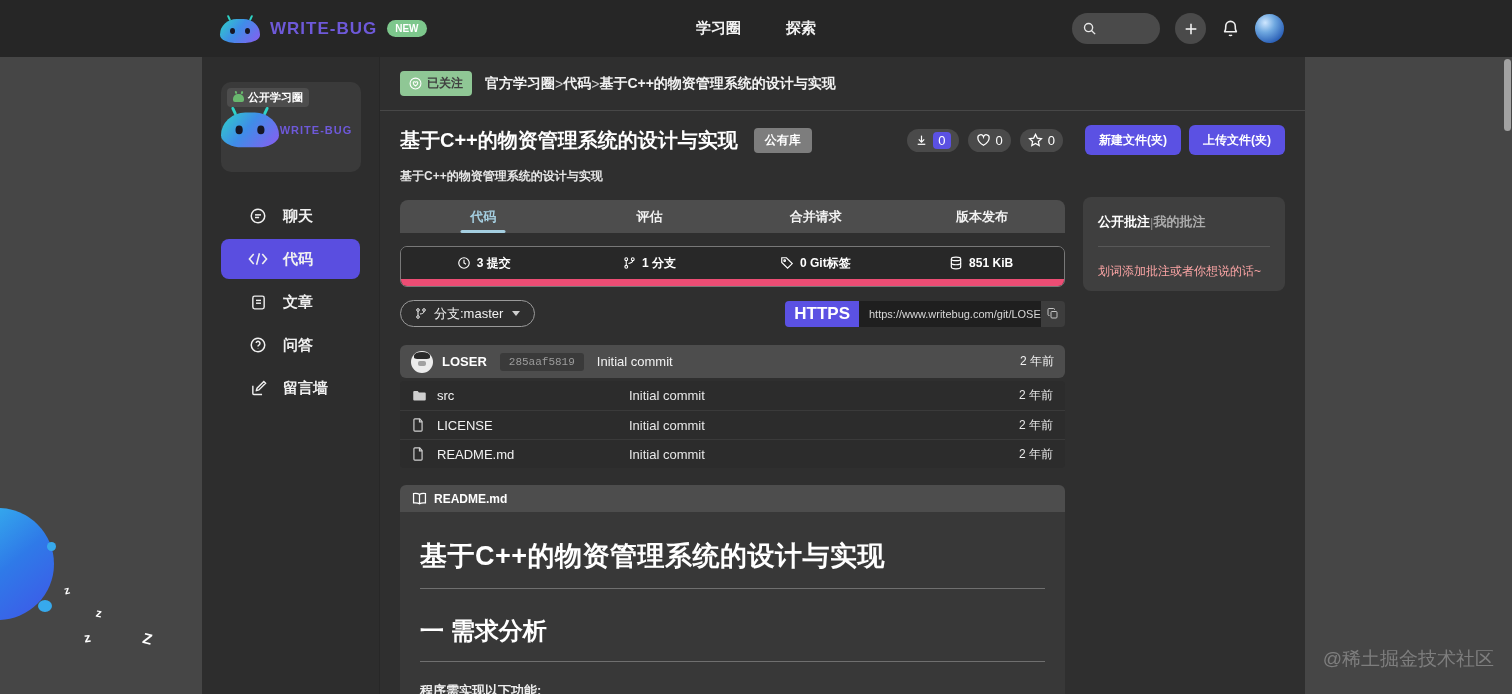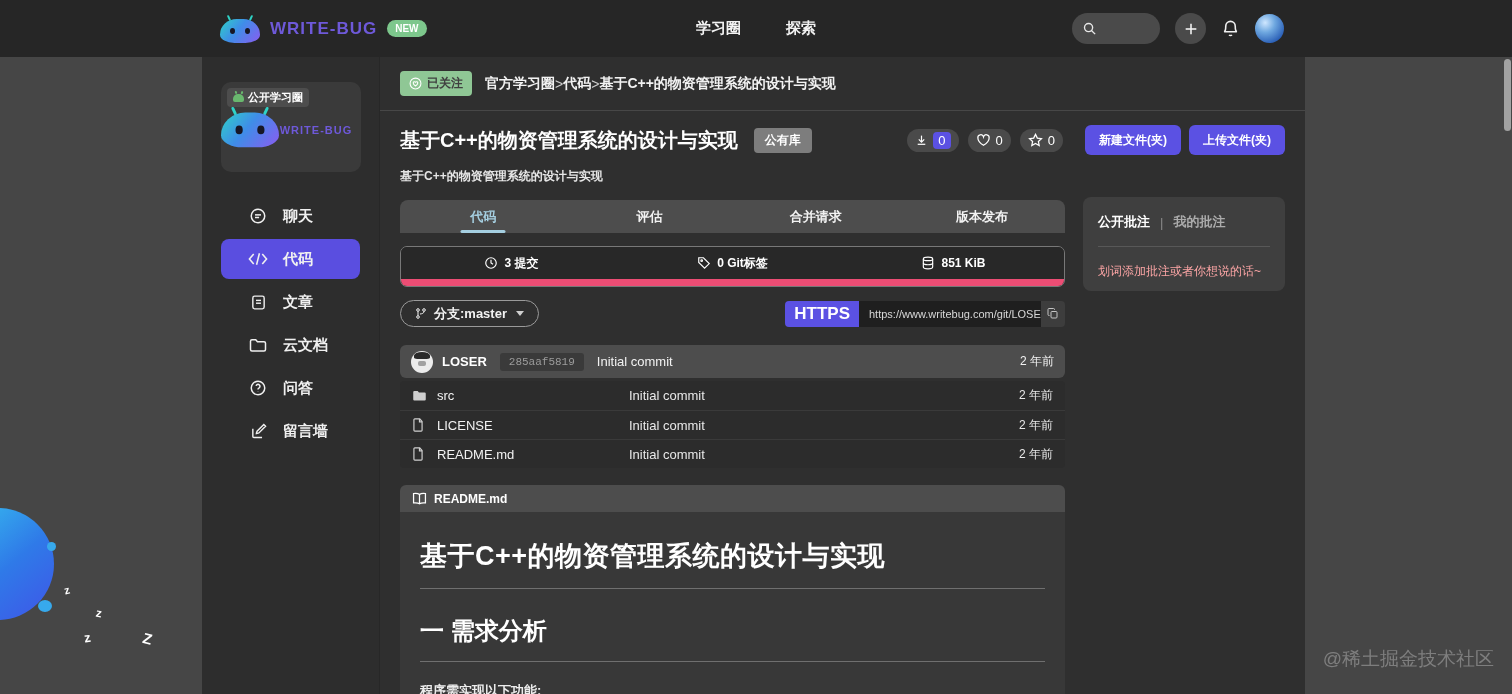--- a/index.html
+++ b/index.html
@@ -135,21 +135,21 @@
   }
   .stats-inner { background: #282828; height: 32px; display: flex; }
   .stat-cell { flex: 1; display: flex; align-items: center; justify-content: center; gap: 6px;
                color: #fff; font-size: 12px; font-weight: 700; cursor: pointer; }
   .pink-bar { height: 7px; background: #ec4d74; }
 
   
   .branch-row { position: absolute; left: 20px; top: 243px; width: 665px; display: flex; align-items: center; justify-content: space-between; }
   .branch-pill {
     background: transparent; border: 1px solid #9a9a9a; border-radius: 14px; height: 27px; padding: 0 14px;
-    display: flex; align-items: center; gap: 7px; color: #f2f2f2; font-size: 13px; cursor: pointer; font-weight: bold;
+    display: flex; align-items: center; gap: 7px; color: #f2f2f2; font-size: 13px; cursor: pointer;
   }
   .caret-down { width: 0; height: 0; border-left: 4px solid transparent; border-right: 4px solid transparent; border-top: 5px solid #cfcfcf; margin-left: 2px; }
   .clone-group { display: flex; align-items: stretch; height: 26px; }
   .proto-label { background: #5b51e3; color: #fff; font-size: 17px; font-weight: 800;
                  display: flex; align-items: center; padding: 0 9px; border-radius: 4px 0 0 4px; cursor: pointer; }
   .clone-url { background: #1f1f1f; color: #d8d8d8; font-size: 11px; display: flex; align-items: center;
                padding: 0 10px; width: 182px; white-space: nowrap; overflow: hidden; }
   .copy-btn { background: #3d3d3d; border: none; width: 24px; border-radius: 0 4px 4px 0;
               color: #c4c4c4; display: flex; align-items: center; justify-content: center; cursor: pointer; }
 
@@ -190,21 +190,21 @@
   .md-h1 { color: #fff; font-size: 27px; font-weight: 800; letter-spacing: .5px; }
   .md-hr { border: none; border-top: 1px solid #6f6f6f; margin: 14px 0 0 0; }
   .md-h2 { color: #fff; font-size: 24px; font-weight: 800; margin-top: 26px; }
   .md-p { color: #ececec; font-size: 13px; font-weight: 700; margin-top: 20px; }
 
   
   .anno-panel {
     position: absolute; left: 703px; top: 140px; width: 202px; height: 94px;
     background: #3f3f3f; border-radius: 8px; padding: 16px 15px;
   }
-  .anno-tabs { display: flex; align-items: center; gap: 10px; font-size: 13px; }
+  .anno-tabs { display: flex; align-items: center; gap: 0; font-size: 13px; }
   .anno-tab-active { color: #fff; font-weight: 800; cursor: pointer; }
   .anno-sep { color: #8a8a8a; }
   .anno-tab { color: #ababab; font-weight: 700; cursor: pointer; }
   .anno-hr { border: none; border-top: 1px solid #585858; margin-top: 15px; }
   .anno-placeholder { margin-top: 16px; color: #fca5a5; font-size: 12px; cursor: text; }
 
   
   .mascot { position: absolute; left: -58px; top: 508px; width: 122px; height: 122px; z-index: 5; }
   .mascot .body {
     width: 112px; height: 112px; border-radius: 50%;
@@ -319,28 +319,20 @@
           <svg width="17" height="17" viewBox="0 0 24 24" fill="none" stroke="currentColor" stroke-width="2">
               <rect x="4" y="3" width="16" height="18" rx="2.5"></rect>
               <line x1="8.5" y1="9" x2="15.5" y2="9"></line>
               <line x1="8.5" y1="13" x2="15.5" y2="13"></line>
             </svg>
         </span>
         <span class="side-label">文章</span>
       </div>
       <div class="side-item">
         <span class="side-icon">
-          <svg width="18" height="16" viewBox="0 0 24 20" fill="none" stroke="currentColor" stroke-width="2">
-              <path d="M2 5a2 2 0 0 1 2-2h5l2.2 2.6H20a2 2 0 0 1 2 2V16a2 2 0 0 1-2 2H4a2 2 0 0 1-2-2z"></path>
-            </svg>
-        </span>
-        <span class="side-label">云文档</span>
-      </div>
-      <div class="side-item">
-        <span class="side-icon">
           <svg width="18" height="18" viewBox="0 0 24 24" fill="none" stroke="currentColor" stroke-width="2">
               <circle cx="12" cy="12" r="9"></circle>
               <path d="M9.5 9.2a2.6 2.6 0 1 1 3.7 2.9c-.8.4-1.2 1-1.2 1.9"></path>
               <line x1="12" y1="16.8" x2="12" y2="17"></line>
             </svg>
         </span>
         <span class="side-label">问答</span>
       </div>
       <div class="side-item">
         <span class="side-icon">
@@ -423,20 +415,32 @@
     <div class="statsbox">
       <div class="stats-inner">
         <div class="stat-cell">
           <span>
             <svg width="14" height="14" viewBox="0 0 24 24" fill="none" stroke="#fff" stroke-width="2">
                 <circle cx="12" cy="12" r="9"></circle>
                 <polyline points="12,6.5 12,12 15.5,14"></polyline>
               </svg>
           </span>
           <span>3 提交</span>
+        </div>
+        <div class="stat-cell">
+          <span>
+            <svg width="13" height="14" viewBox="0 0 24 24" fill="none" stroke="#fff" stroke-width="2">
+                <circle cx="6" cy="5" r="2.6"></circle>
+                <circle cx="18" cy="5" r="2.6"></circle>
+                <circle cx="6" cy="19" r="2.6"></circle>
+                <path d="M6 7.6v8.8"></path>
+                <path d="M18 7.6c0 4-4 5-8 5.4"></path>
+              </svg>
+          </span>
+          <span>1 分支</span>
         </div>
         <div class="stat-cell">
           <span>
             <svg width="14" height="14" viewBox="0 0 24 24" fill="none" stroke="#fff" stroke-width="2">
                 <path d="M3 3h8l10 10-8 8L3 11z"></path>
                 <circle cx="8" cy="8" r="1.4"></circle>
               </svg>
           </span>
           <span>0 Git标签</span>
         </div>

